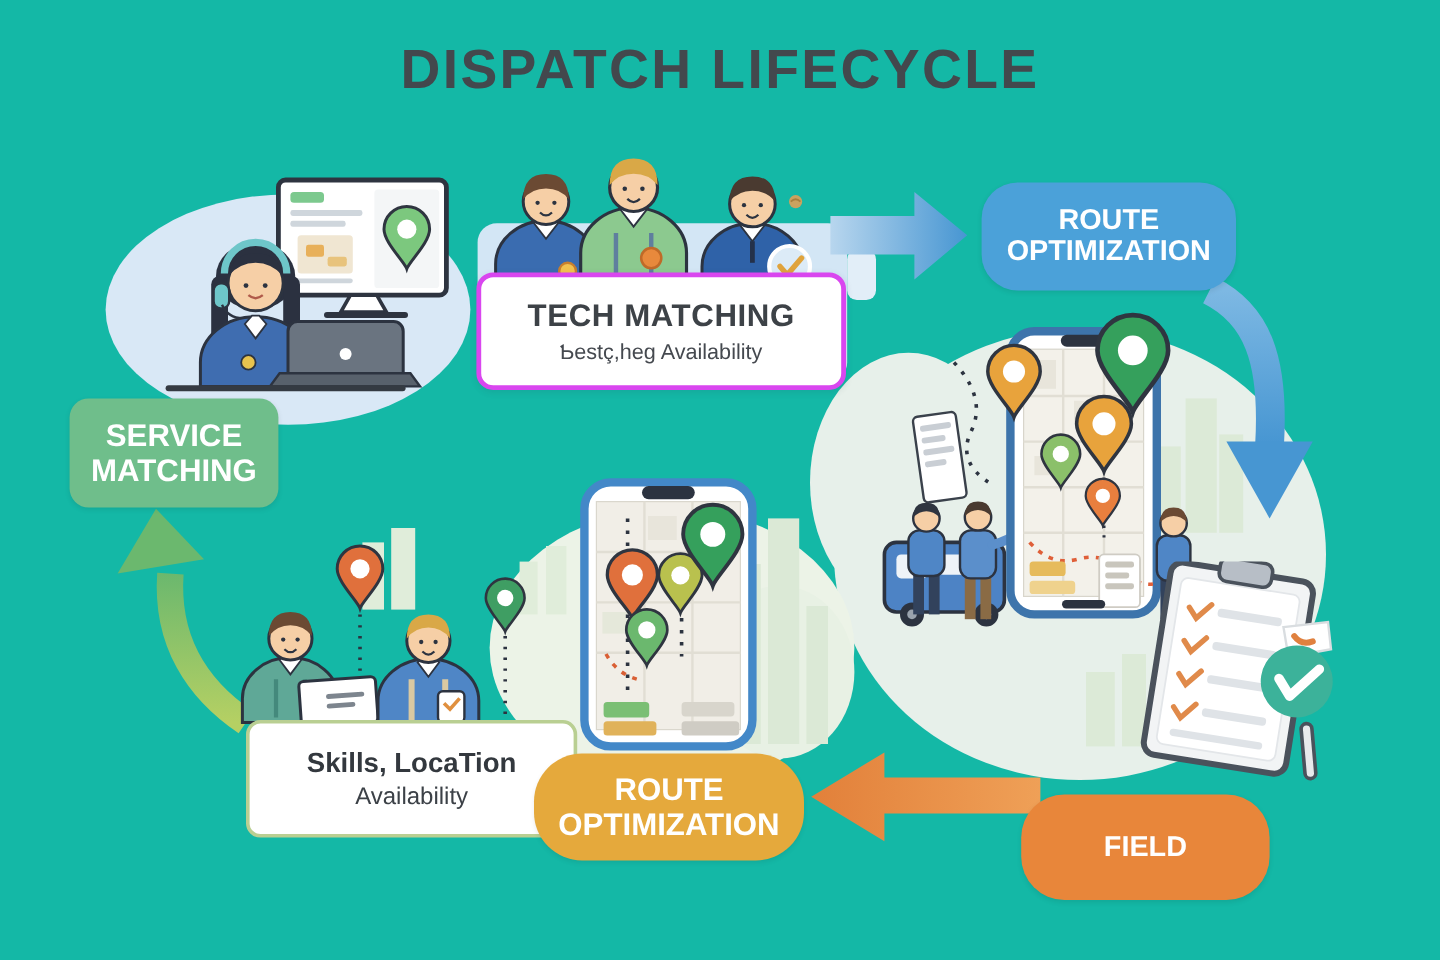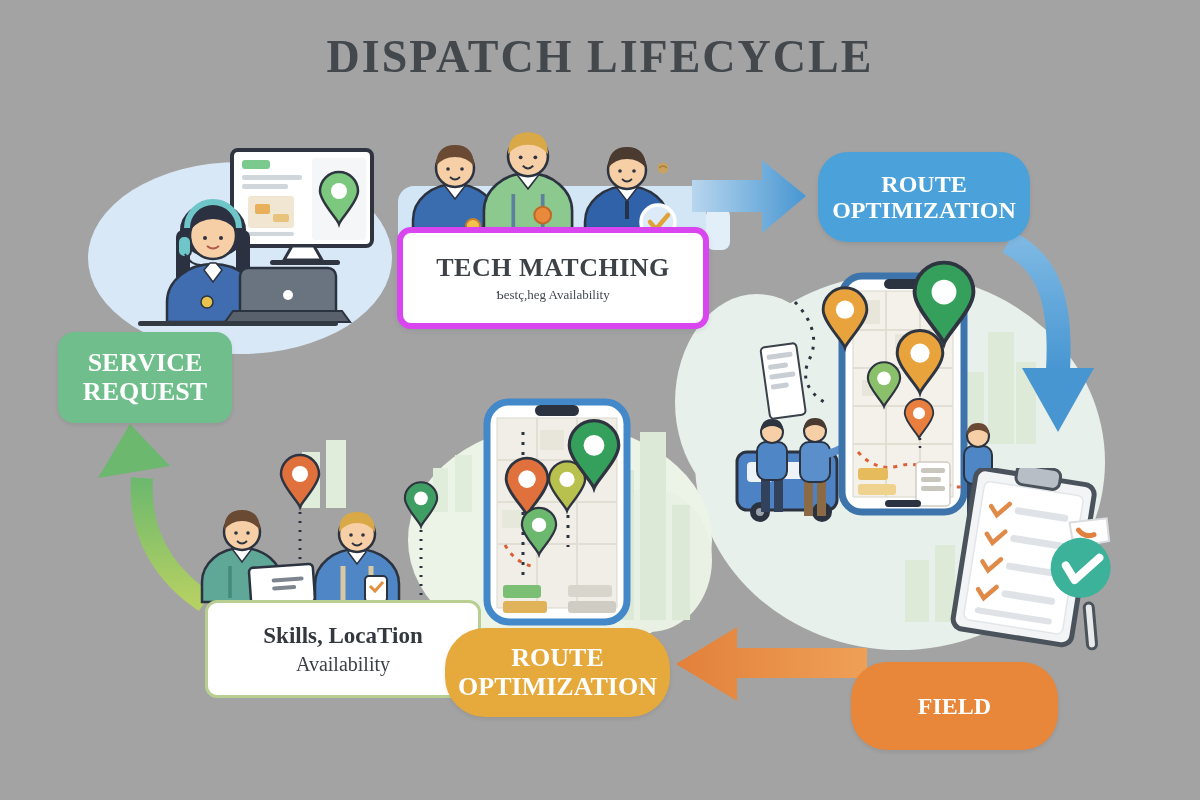--- a/index.html
+++ b/index.html
@@ -1,33 +1,33 @@
 <!DOCTYPE html>
 <html><head>
 <meta charset="utf-8">
 <style>
   html,body{margin:0;padding:0;background:#ffffff;}
-  .canvas{position:relative;width:1200px;height:800px;background:#a3a3a3;overflow:hidden;
-          font-family:Liberation Serif, serif;}
+  .canvas{position:relative;width:1200px;height:800px;background:#14b8a6;overflow:hidden;
+          font-family:Liberation Sans, sans-serif;}
   .scene-svg{position:absolute;left:0;top:0;}
   .title{position:absolute;left:0;top:30px;width:1200px;text-align:center;
          font-size:46px;font-weight:800;letter-spacing:2px;margin:0;}
   .node{position:absolute;display:flex;flex-direction:column;align-items:center;justify-content:center;
         color:#ffffff;font-weight:800;line-height:1.1;
         box-shadow:0 2px 4px rgba(0,0,0,0.08);}
   .node span{display:block;}
   .node-service{left:58px;top:332px;width:174px;height:91px;border-radius:28px;font-size:26px;}
   .node-route-top{left:818px;top:152px;width:212px;height:90px;border-radius:30px;font-size:24px;}
   .node-field{left:851px;top:662px;width:207px;height:88px;border-radius:36px;font-size:24px;}
   .node-route-bottom{left:445px;top:628px;width:225px;height:89px;border-radius:40px;font-size:26px;z-index:4;}
   .card{position:absolute;background:#ffffff;display:flex;flex-direction:column;align-items:center;justify-content:center;}
-  .card-tech{left:397px;top:227px;width:300px;height:90px;border:6px solid #d946ef;border-radius:14px;
+  .card-tech{left:397px;top:227px;width:300px;height:90px;border:4px solid #d946ef;border-radius:14px;
              box-shadow:0 2px 5px rgba(40,60,80,0.10);z-index:3;}
   .card-tech .card-title{font-size:26px;font-weight:800;color:#3d4247;letter-spacing:0.5px;}
-  .card-tech .card-sub{font-size:13px;color:#45494f;margin-top:4px;}
+  .card-tech .card-sub{font-size:18px;color:#45494f;margin-top:4px;}
   .card-skills{left:205px;top:600px;width:270px;height:92px;border:3px solid #b9cf92;border-radius:12px;z-index:2;}
   .card-skills .card-title{font-size:23px;font-weight:800;color:#33383e;}
   .card-skills .card-sub{font-size:20px;color:#3c4147;margin-top:4px;text-align:right;}
   .clip-svg{position:absolute;left:945px;top:468px;z-index:5;}
 </style>
 </head>
 <body>
 
 <div class="canvas">
 
@@ -301,21 +301,21 @@
           <circle cx="6" cy="-69" r="1.8" fill="#2c3340"></circle>
       <path d="M-5 -61 q5 5 10 0" fill="none" stroke="#2c3340" stroke-width="1.8"></path>
     </g>
   </g>
 </svg>
 
 <h1 class="title" style="color: rgb(67, 72, 77);">DISPATCH LIFECYCLE</h1>
 
 <div class="node node-service" style="background: rgb(111, 190, 139); border-radius: 16px;">
   <span>SERVICE</span>
-  <span>REQUEST</span>
+  <span>MATCHING</span>
 </div>
 
 <div class="card card-tech">
   <div class="card-title">TECH MATCHING</div>
   <div class="card-sub">Ƅestç,heg Availability</div>
 </div>
 
 <div class="node node-route-top" style="background: rgb(75, 161, 217);">
   <span>ROUTE</span>
   <span>OPTIMIZATION</span>

